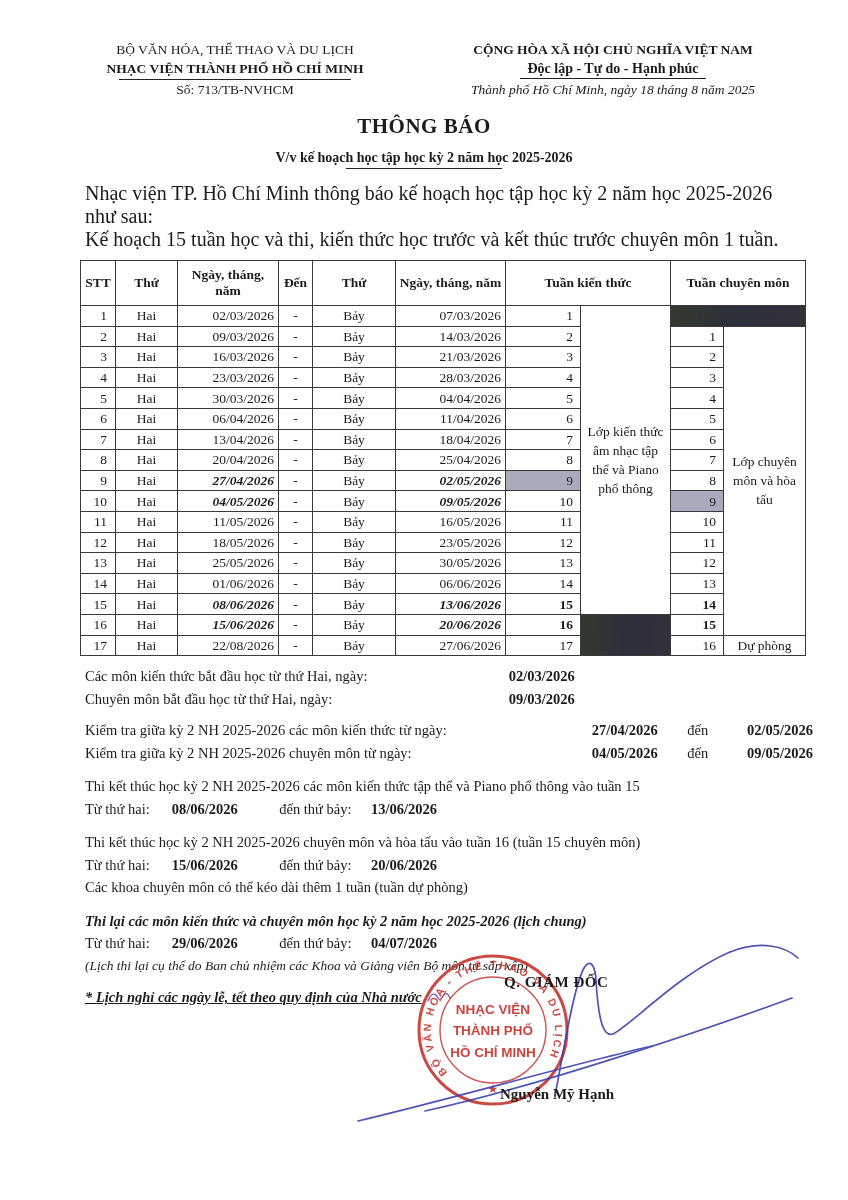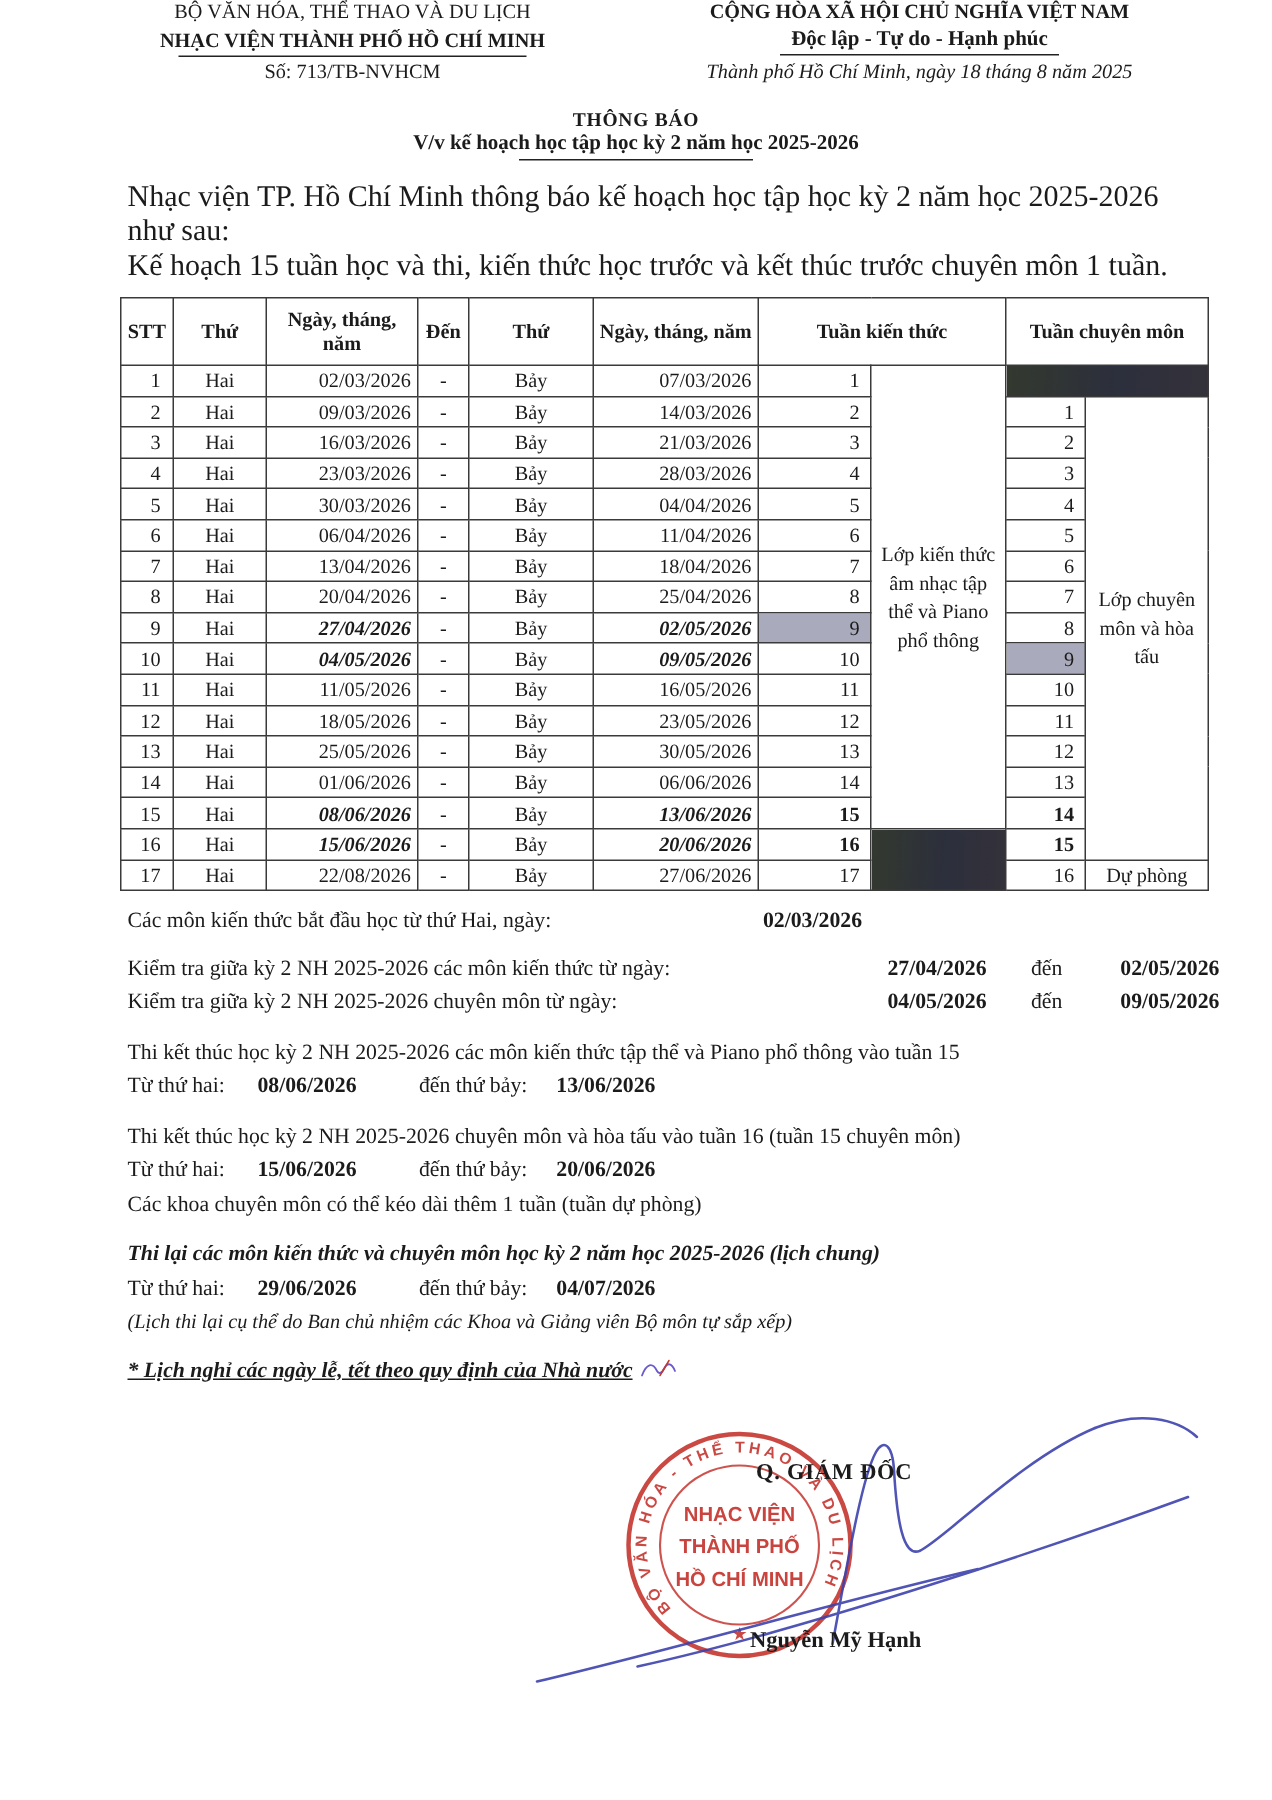--- a/index.html
+++ b/index.html
@@ -1,33 +1,33 @@
 <!DOCTYPE html>
 <html><head>
 <meta charset="utf-8">
 <style>
   html,body{margin:0;padding:0;background:#e8e8e8;}
   .page{width:848px;height:1200px;background:#ffffff;position:relative;overflow:hidden;
         font-family:"Liberation Serif",serif;color:#1b1b1b;margin:0 auto;}
   
-  .hdr{display:flex;}
+  .hdr{display:flex;padding-top:42px;}
   .hdr-left{width:330px;margin-left:70px;text-align:center;}
   .hdr-right{width:410px;margin-left:8px;text-align:center;}
   .hl1{font-size:13.5px;}
   .hl2{font-size:13.5px;font-weight:bold;margin-top:3px;}
   .hl2-rule{width:232px;border-bottom:1.2px solid #222;margin:2px auto 2px;}
   .hl3{font-size:13.5px;margin-top:2px;}
   .hr1{font-size:13.5px;font-weight:bold;}
   .hr2{font-size:14px;font-weight:bold;margin-top:3px;}
   .hr2-rule{width:186px;border-bottom:1.2px solid #222;margin:1px auto 2px;}
   .hr3{font-size:13.5px;font-style:italic;margin-top:3px;}
   
   .title-blk{text-align:center;margin-top:16px;}
-  .t-main{font-size:13px;font-weight:bold;letter-spacing:.5px;}
-  .t-sub{font-size:14px;font-weight:bold;margin-top:0;}
+  .t-main{font-size:21px;font-weight:bold;letter-spacing:.5px;}
+  .t-sub{font-size:14px;font-weight:bold;margin-top:11px;}
   .t-sub-rule{width:156px;border-bottom:1.3px solid #222;margin:2px auto 0;}
   
   .intro{margin:13px 45px 0 85px;font-size:20px;line-height:23px;}
   
   table.sched{border-collapse:collapse;margin:9px 0 0 80px;width:725px;table-layout:fixed;
               border:1.6px solid #2a2a2a;}
   .sched th,.sched td{border:1px solid #3a3a3a;font-size:13.5px;padding:0 2px;overflow:hidden;}
   .sched th{font-weight:bold;height:44px;text-align:center;line-height:1.15;}
   .sched td{height:19.6px;line-height:19px;}
   .c-stt{text-align:right;padding-right:8px!important;}
@@ -298,20 +298,24 @@
           <td class="c-reserve">Dự phòng</td>
         </tr>
       </tbody>
   </table>
 
   <div class="sect mt10">
     <div class="ln">
       <span class="ib w-start">Các môn kiến thức bắt đầu học từ thứ Hai, ngày:</span>
       <span class="ib bd">02/03/2026</span>
     </div>
+    <div class="ln">
+      <span class="ib w-start">Chuyên môn bắt đầu học từ thứ Hai, ngày:</span>
+      <span class="ib bd">09/03/2026</span>
+    </div>
   </div>
 
   <div class="sect mt10">
     <div class="ln">
       <span class="ib w-mid">Kiểm tra giữa kỳ 2 NH 2025-2026 các môn kiến thức từ ngày:</span>
       <span class="ib w-d90">27/04/2026</span>
       <span class="ib w-den">đến</span>
       <span class="ib bd">02/05/2026</span>
     </div>
     <div class="ln">

